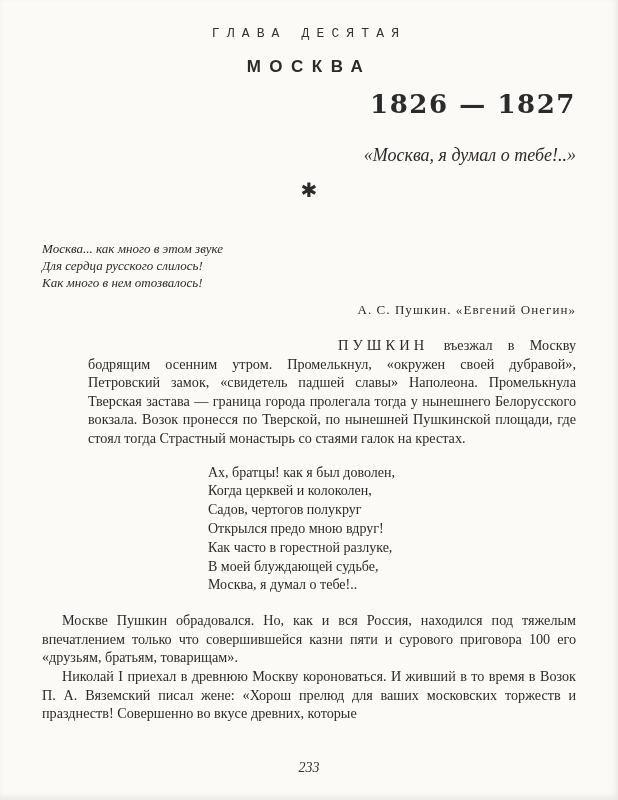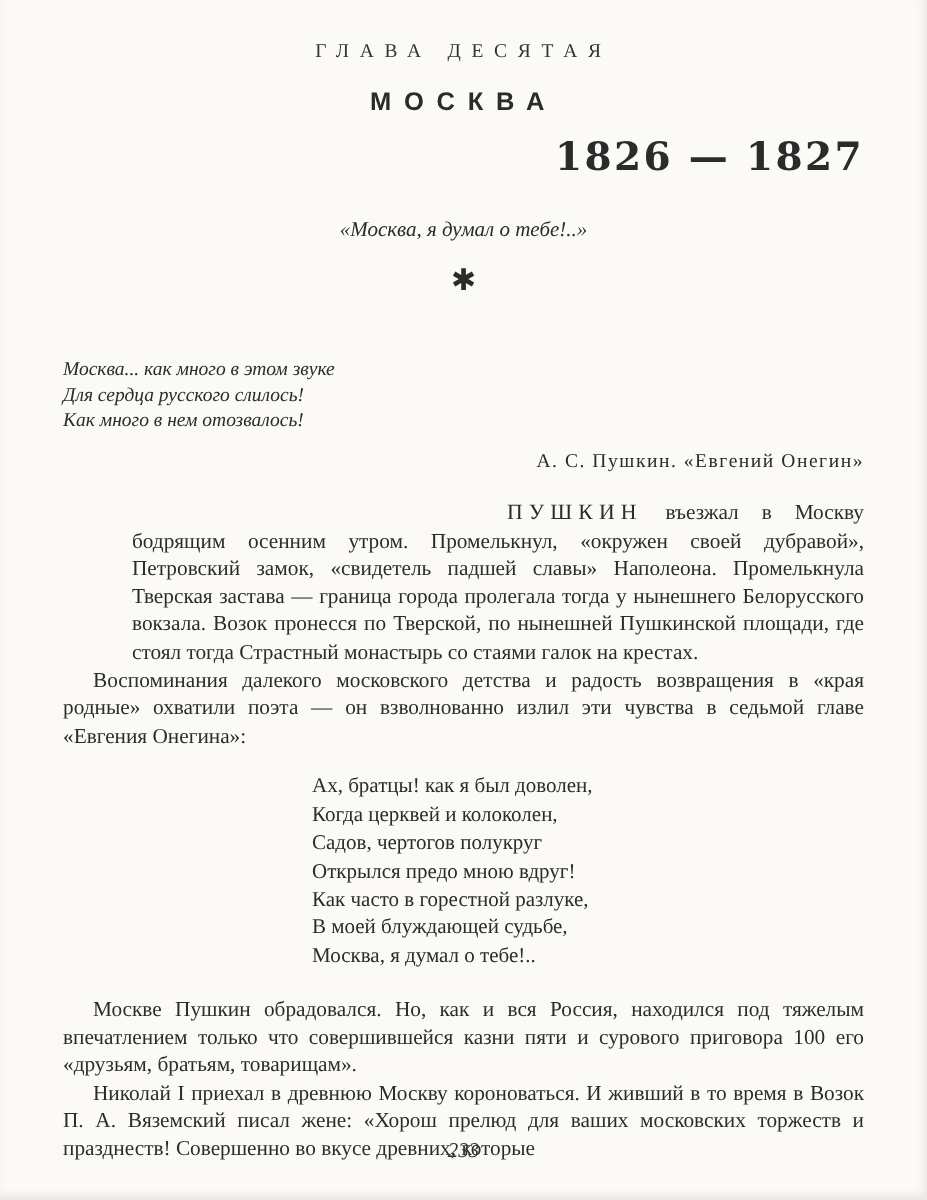--- a/index.html
+++ b/index.html
@@ -15,21 +15,21 @@
     background: #fbfaf6;
     color: #2b2b2b;
     font-family: "Liberation Serif", serif;
     box-sizing: border-box;
     padding: 26px 42px 30px 42px;
     overflow: hidden;
     box-shadow: inset -2px -3px 6px rgba(0,0,0,0.08);
   }
   .chapter {
     text-align: center;
-    font-family: Liberation Serif, serif;
+    font-family: Liberation Mono, monospace;
     font-size: 13px;
     letter-spacing: 0.55em;
     color: #333;
     margin-bottom: 16px;
   }
   .title {
     text-align: center;
     font-family: "Liberation Sans", sans-serif;
     font-weight: bold;
     font-size: 17px;
@@ -38,23 +38,23 @@
   }
   .years {
     text-align: right;
     font-family: "DejaVu Serif", serif;
     font-weight: bold;
     font-size: 26px;
     letter-spacing: 0.06em;
     margin-bottom: 26px;
   }
   .subtitle {
-    text-align: center;
+    text-align: right;
     font-style: italic;
-    font-size: 14px;
+    font-size: 18px;
     margin-bottom: 12px;
   }
   .ornament {
     text-align: center;
     font-size: 20px;
     margin-bottom: 38px;
   }
   .epigraph {
     font-style: italic;
     font-size: 13px;
@@ -117,21 +117,20 @@
   <div class="epigraph">
     <div class="epigraph-line">Москва... как много в этом звуке</div>
     <div class="epigraph-line">Для сердца русского слилось!</div>
     <div class="epigraph-line">Как много в нем отозвалось!</div>
     <div class="epigraph-attr">А. С. Пушкин. «Евгений Онегин»</div>
   </div>
 
   <div class="bodytext">
     <p class="para-first"><span class="lead-caps">ПУШКИН</span><span> въезжал в Москву бодрящим осенним утром. Промелькнул, «окружен своей дубравой», Петровский замок, «свидетель падшей славы» Наполеона. Промелькнула Тверская застава — граница города пролегала тогда у нынешнего Белорусского вокзала. Возок пронесся по Тверской, по нынешней Пушкинской площади, где стоял тогда Страстный монастырь со стаями галок на крестах.</span></p>
 
-    <p class="para-indent">Воспоминания далекого московского детства и радость возвращения в «края родные» охватили поэта — он взволнованно излил эти чувства в седьмой главе «Евгения Онегина»:</p>
 
     <div class="verse">
       <div class="verse-line">Ах, братцы! как я был доволен,</div>
       <div class="verse-line">Когда церквей и колоколен,</div>
       <div class="verse-line">Садов, чертогов полукруг</div>
       <div class="verse-line">Открылся предо мною вдруг!</div>
       <div class="verse-line">Как часто в горестной разлуке,</div>
       <div class="verse-line">В моей блуждающей судьбе,</div>
       <div class="verse-line">Москва, я думал о тебе!..</div>
     </div>

